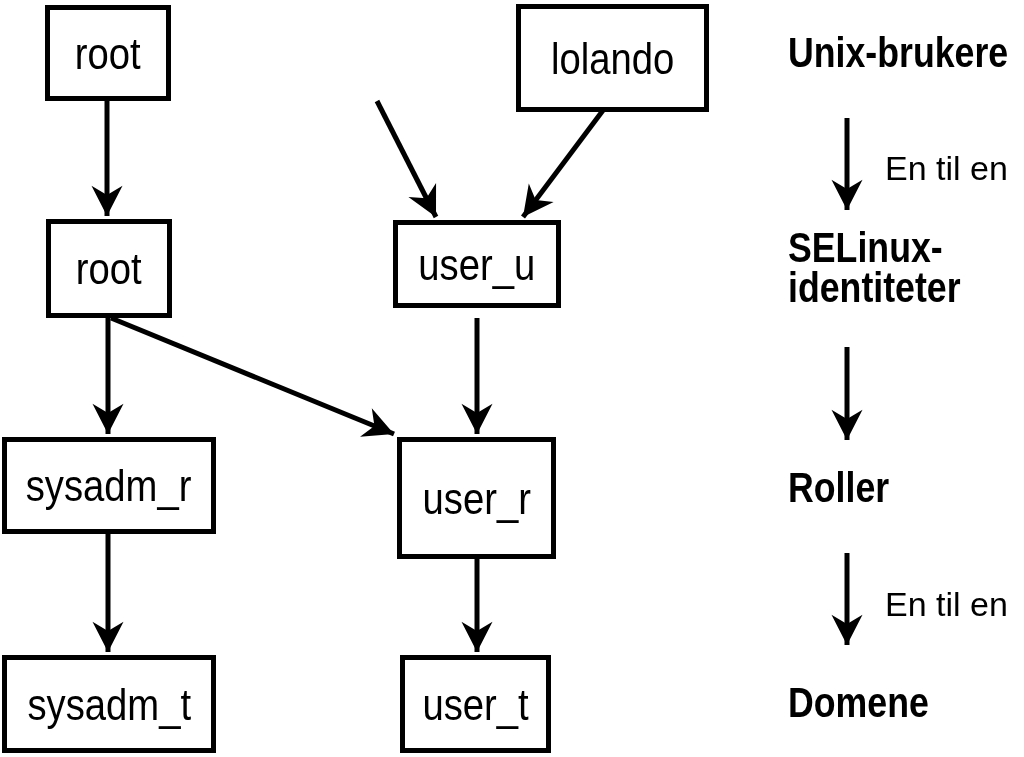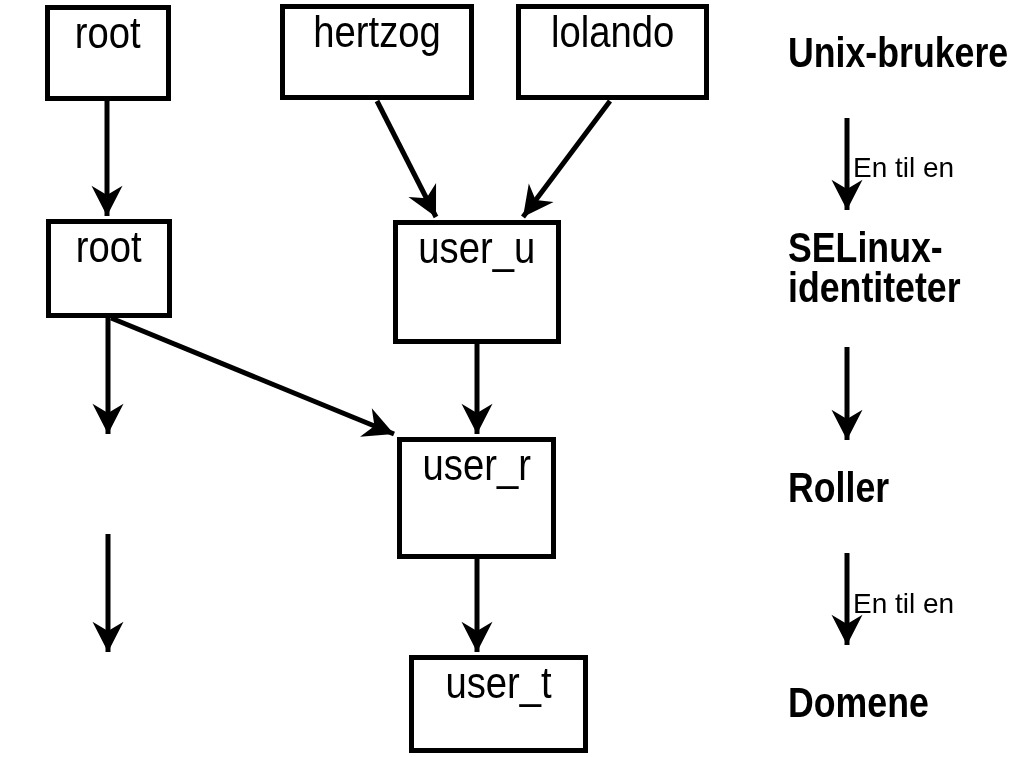--- a/index.html
+++ b/index.html
@@ -21,20 +21,21 @@
     left: 0;
     top: 0;
     z-index: 0;
   }
   .node {
     position: absolute;
     box-sizing: border-box;
     border: 5px solid #000000;
     background: #ffffff;
     display: flex;
+    align-items: center;
     justify-content: center;
     z-index: 1;
   }
   .node .lbl {
     font-size: 45px;
     line-height: 1;
     white-space: nowrap;
     transform: scaleX(0.85);
     transform-origin: center center;
   }
@@ -44,22 +45,22 @@
     font-size: 42px;
     font-weight: bold;
     line-height: 40px;
     white-space: nowrap;
     transform: scaleX(0.85);
     transform-origin: left center;
     z-index: 1;
   }
   .legend-arrow-label {
     position: absolute;
-    left: 853px;
-    font-size: 28px;
+    left: 885px;
+    font-size: 34px;
     line-height: 40px;
     white-space: nowrap;
     z-index: 1;
   }
 </style>
 </head>
 <body>
 
 <div class="canvas">
 
@@ -80,36 +81,39 @@
     <line x1="477" y1="534" x2="477" y2="652" stroke="#000000" stroke-width="5" marker-end="url(#ah)"></line>
 
     <line x1="847" y1="118" x2="847" y2="210" stroke="#000000" stroke-width="5" marker-end="url(#ah)"></line>
     <line x1="847" y1="347" x2="847" y2="440" stroke="#000000" stroke-width="5" marker-end="url(#ah)"></line>
     <line x1="847" y1="553" x2="847" y2="645" stroke="#000000" stroke-width="5" marker-end="url(#ah)"></line>
   </svg>
 
   <div class="node" style="left:45px;top:5px;width:126px;height:96px">
     <span class="lbl">root</span>
   </div>
-  <div class="node" style="left:280px;top:4px;width:194px;height:96px">
-    <span class="lbl">hertzog</span>
-  </div>
-  <div class="node" style="left:516px;top:4px;width:193px;height:96px">
+  <div class="node" style="left:516px;top:4px;width:193px;height:108px">
     <span class="lbl">lolando</span>
   </div>
   <div class="node" style="left:46px;top:219px;width:126px;height:99px">
     <span class="lbl">root</span>
   </div>
-  <div class="node" style="left:393px;top:220px;width:168px;height:124px">
+  <div class="node" style="left:393px;top:220px;width:168px;height:88px">
     <span class="lbl">user_u</span>
+  </div>
+  <div class="node" style="left:2px;top:437px;width:214px;height:97px">
+    <span class="lbl">sysadm_r</span>
   </div>
   <div class="node" style="left:397px;top:437px;width:159px;height:122px">
     <span class="lbl">user_r</span>
   </div>
-  <div class="node" style="left:409px;top:655px;width:179px;height:98px">
+  <div class="node" style="left:2px;top:655px;width:214px;height:98px">
+    <span class="lbl">sysadm_t</span>
+  </div>
+  <div class="node" style="left:400px;top:655px;width:151px;height:98px">
     <span class="lbl">user_t</span>
   </div>
 
   <div class="legend-heading" style="top:33px">Unix-brukere</div>
 
   <div class="legend-heading" style="top:228px">
     <div>SELinux-</div>
     <div>identiteter</div>
   </div>
 

